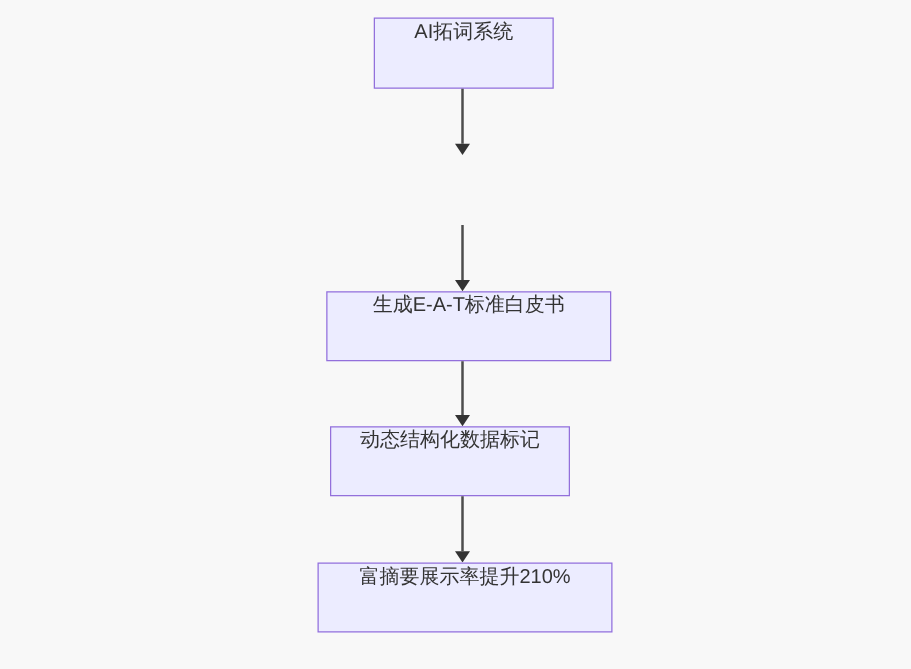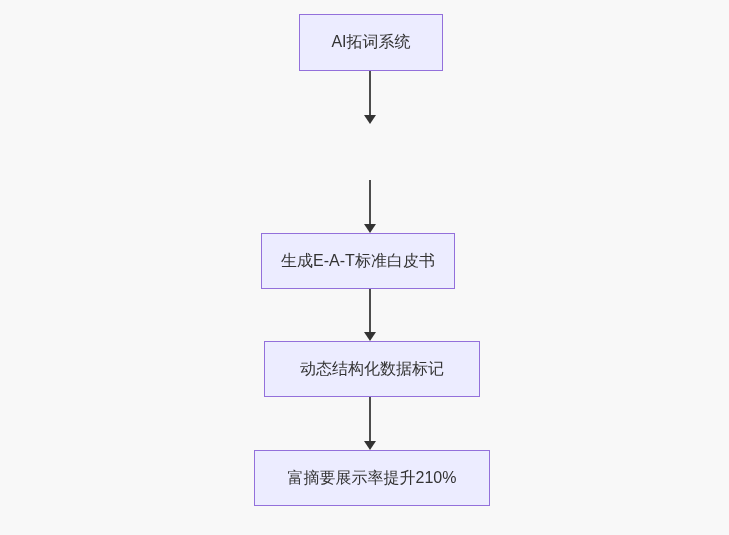--- a/index.html
+++ b/index.html
@@ -16,29 +16,29 @@
     overflow: hidden;
   }
   .flow-node {
     position: absolute;
     box-sizing: border-box;
     background: #ECECFF;
     border: 1px solid #9370DB;
     color: #333333;
     font-size: 16px;
     display: flex;
-    align-items: center;
+    align-items: flex-start;
     justify-content: center;
     text-align: center;
     white-space: nowrap;
   }
   .node-1 { left: 299px; top: 14px;  width: 144px; height: 57px; }
   .node-2 { left: 273px; top: 124px; width: 194px; height: 56px; }
-  .node-3 { left: 261px; top: 233px; width: 194px; height: 56px; }
-  .node-4 { left: 264px; top: 341px; width: 216px; height: 56px; }
+  .node-3 { left: 261px; top: 233px; width: 228px; height: 56px; }
+  .node-4 { left: 264px; top: 341px; width: 192px; height: 56px; }
   .node-5 { left: 254px; top: 450px; width: 236px; height: 56px; }
 
   .flow-arrow {
     position: absolute;
     left: 364px;
     width: 12px;
     display: flex;
     flex-direction: column;
     align-items: center;
   }

